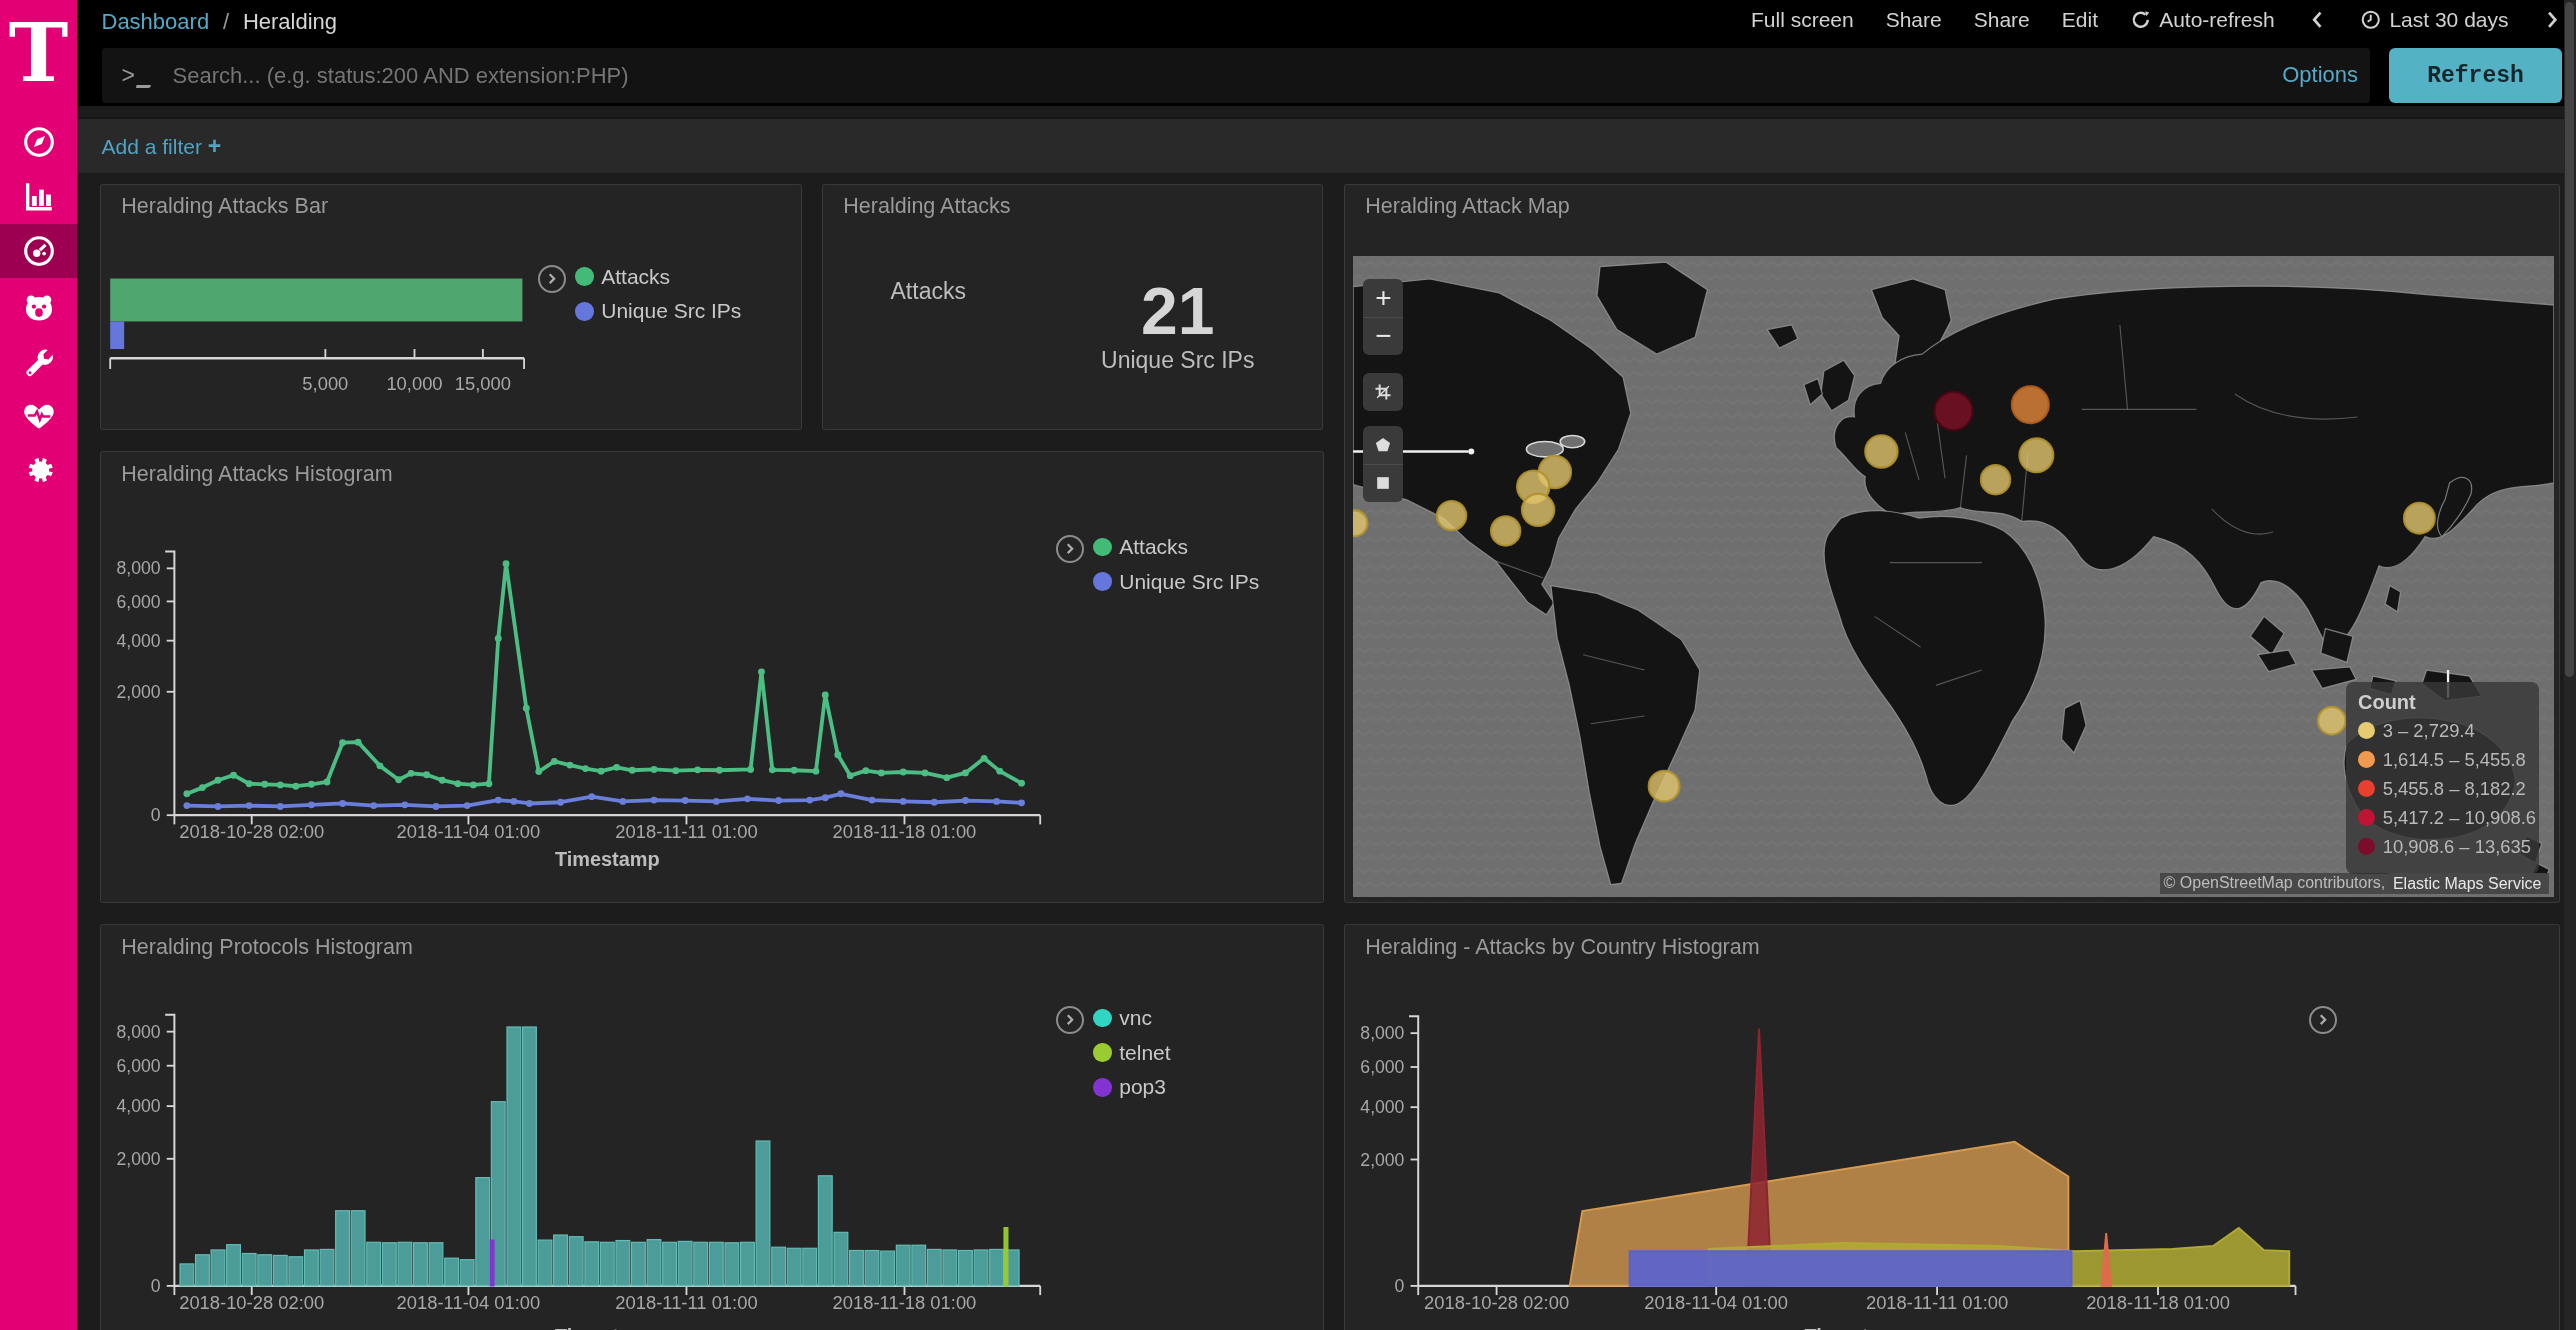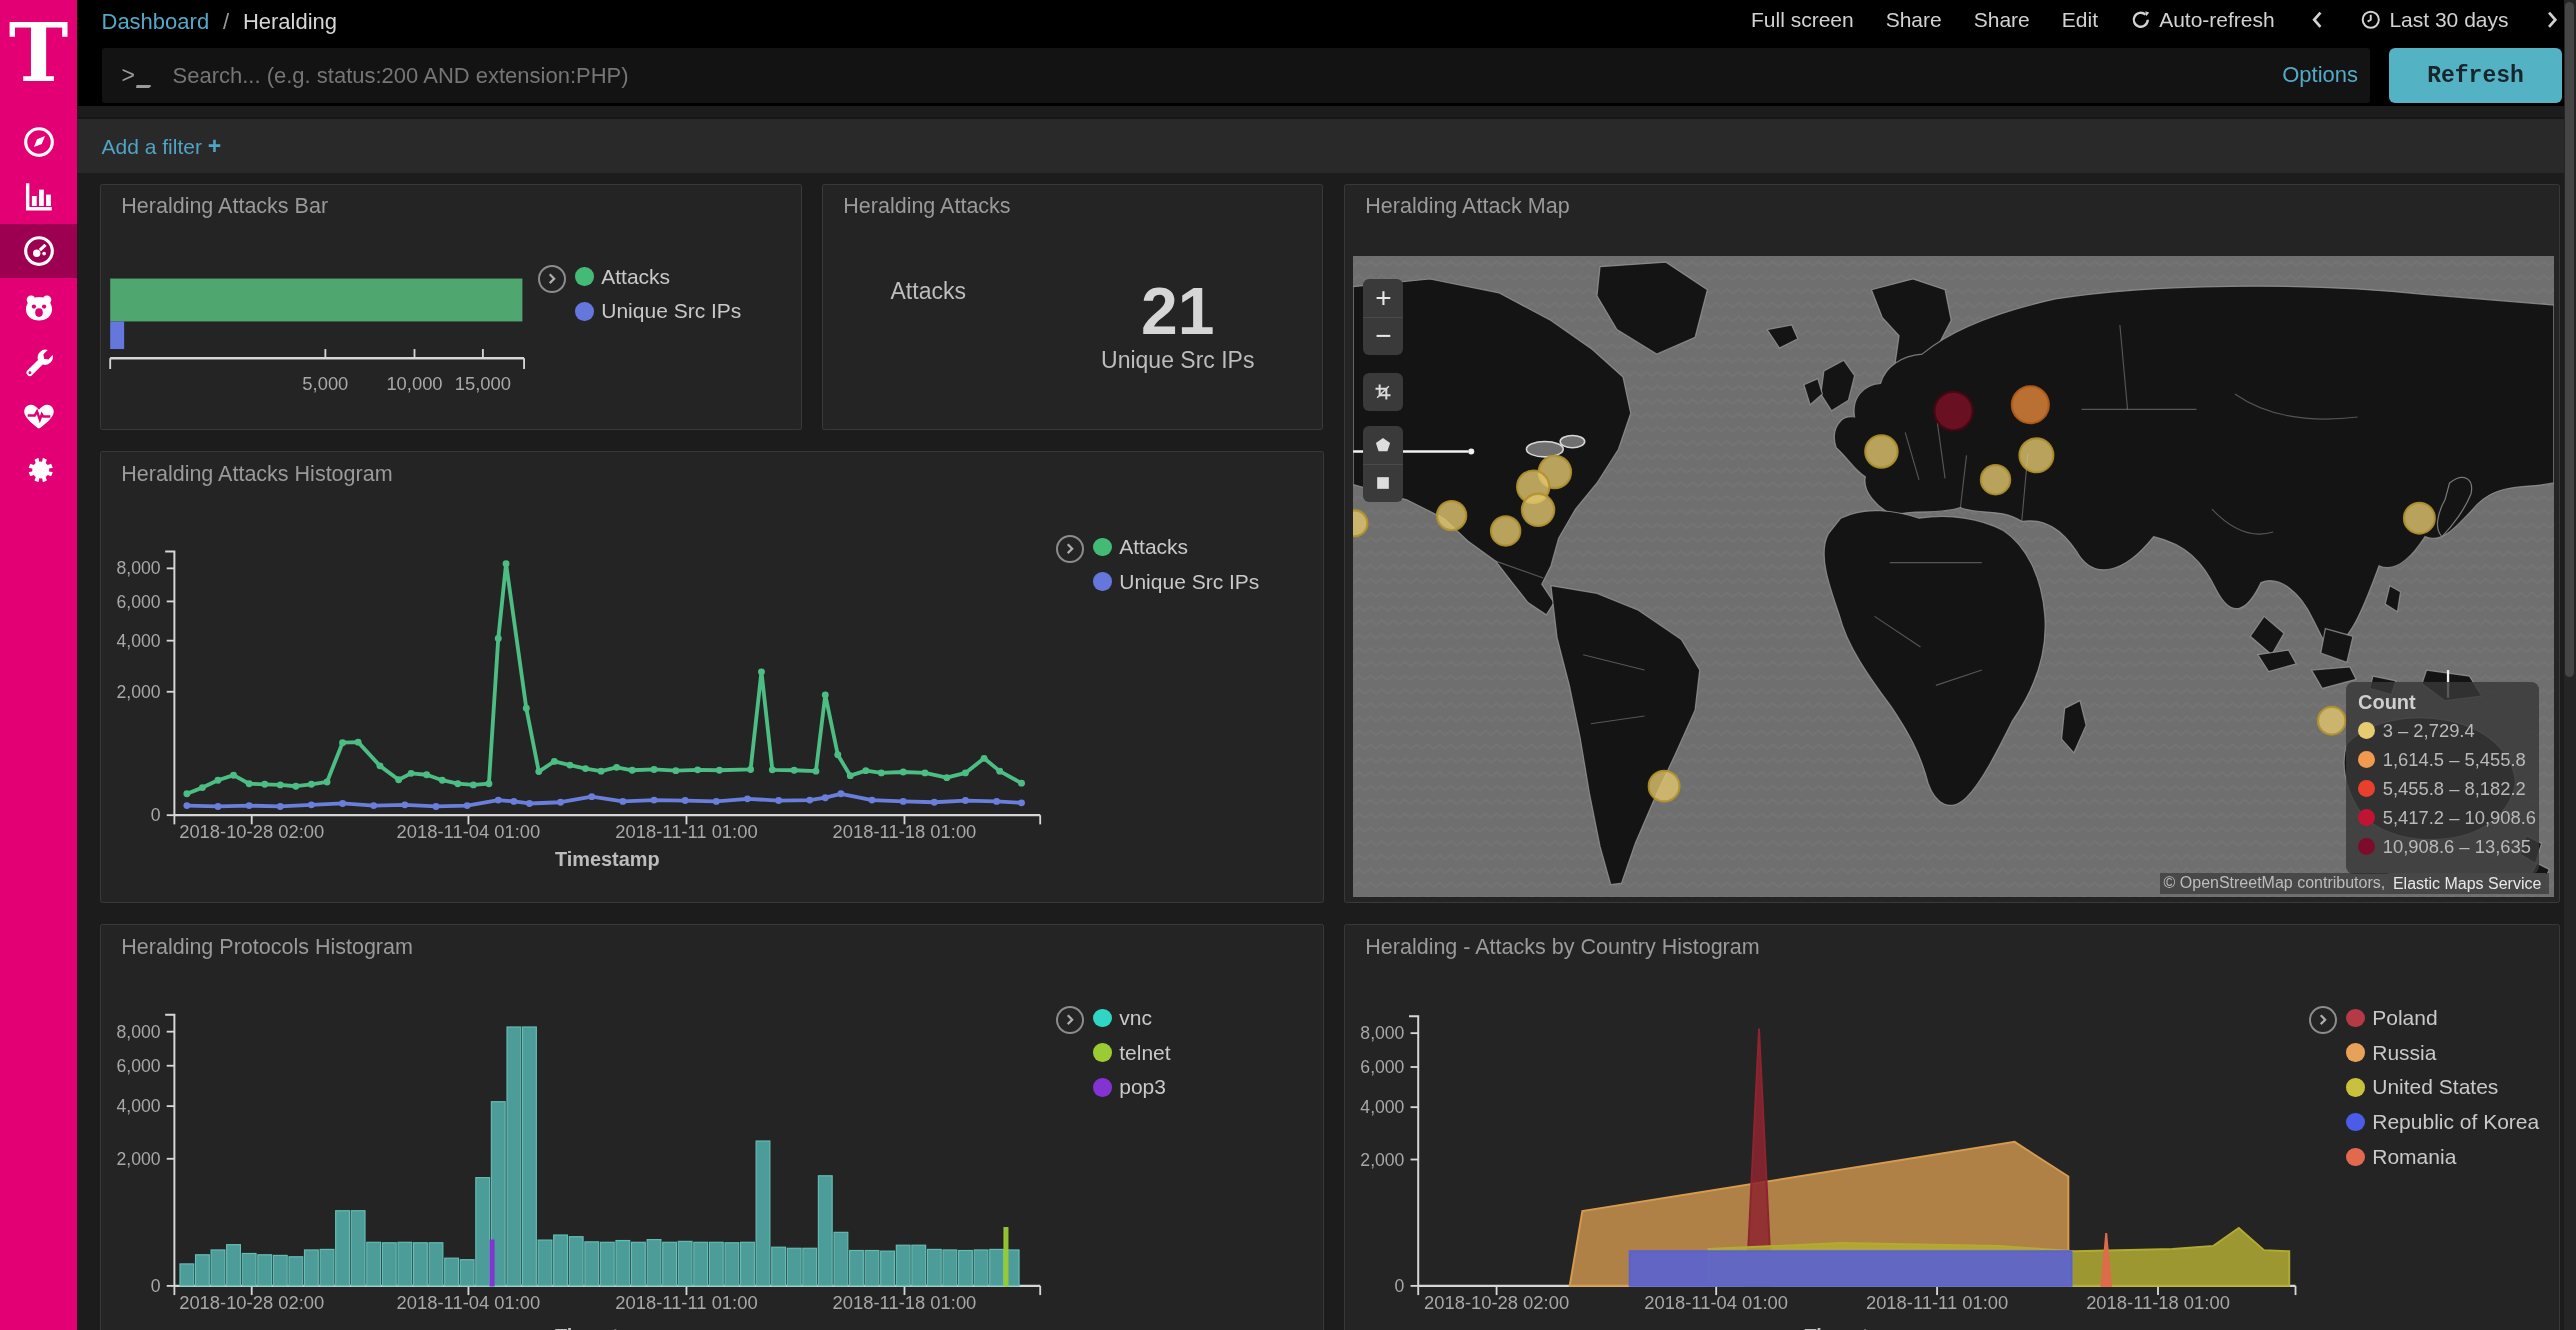--- a/index.html
+++ b/index.html
@@ -674,42 +674,20 @@
         <path d="M473.9,471 L473.9,471.0 L473.9,422.9 L646.9,415.1 L852.8,418.8 L951.7,425.8 L1079.4,422.9 L1132.9,418.8 L1165.9,395.4 L1198.8,424.4 L1231.8,425.8 L1231.8,471.0 L1231.8,471 Z" fill="#B2AB33" fill-opacity="0.85" stroke="#B2AB33" stroke-width="2.5"></path>
         <path d="M371.0,471 L371.0,471.0 L371.0,425.8 L947.6,425.8 L947.6,471.0 L947.6,471 Z" fill="#5A62D2" fill-opacity="0.9" stroke="#5A62D2" stroke-width="2.5"></path>
         <path d="M986.7,471 L986.7,471.0 L992.9,402.0 L999.1,471.0 L999.1,471 Z" fill="#E06A4C" fill-opacity="0.95" stroke="#E06A4C" stroke-width="2.5"></path>
       </svg>
     <div class="chart-legend" style="left:964px;top:81px;">
       <div class="lg-toggle">
         <svg viewBox="0 0 24 24">
             <polyline points="9,5 16,12 9,19" fill="none" stroke="#AFAFAF" stroke-width="3.4"></polyline>
           </svg>
       </div>
-      <ul class="lg-items" id="lgr-country">
-          <li>
-            <span class="dot" style="background:#B43A45"></span>
-            <span class="lbl">Poland</span>
-          </li>
-          <li>
-            <span class="dot" style="background:#E8A159"></span>
-            <span class="lbl">Russia</span>
-          </li>
-          <li>
-            <span class="dot" style="background:#C9C13D"></span>
-            <span class="lbl">United States</span>
-          </li>
-          <li>
-            <span class="dot" style="background:#4A5CE8"></span>
-            <span class="lbl">Republic of Korea</span>
-          </li>
-          <li>
-            <span class="dot" style="background:#E2694E"></span>
-            <span class="lbl">Romania</span>
-          </li>
-        </ul>
     </div>
   </div>
 
 </div>
 
 <div class="pscroll">
     <div class="thumb"></div>
   </div>
 
 

